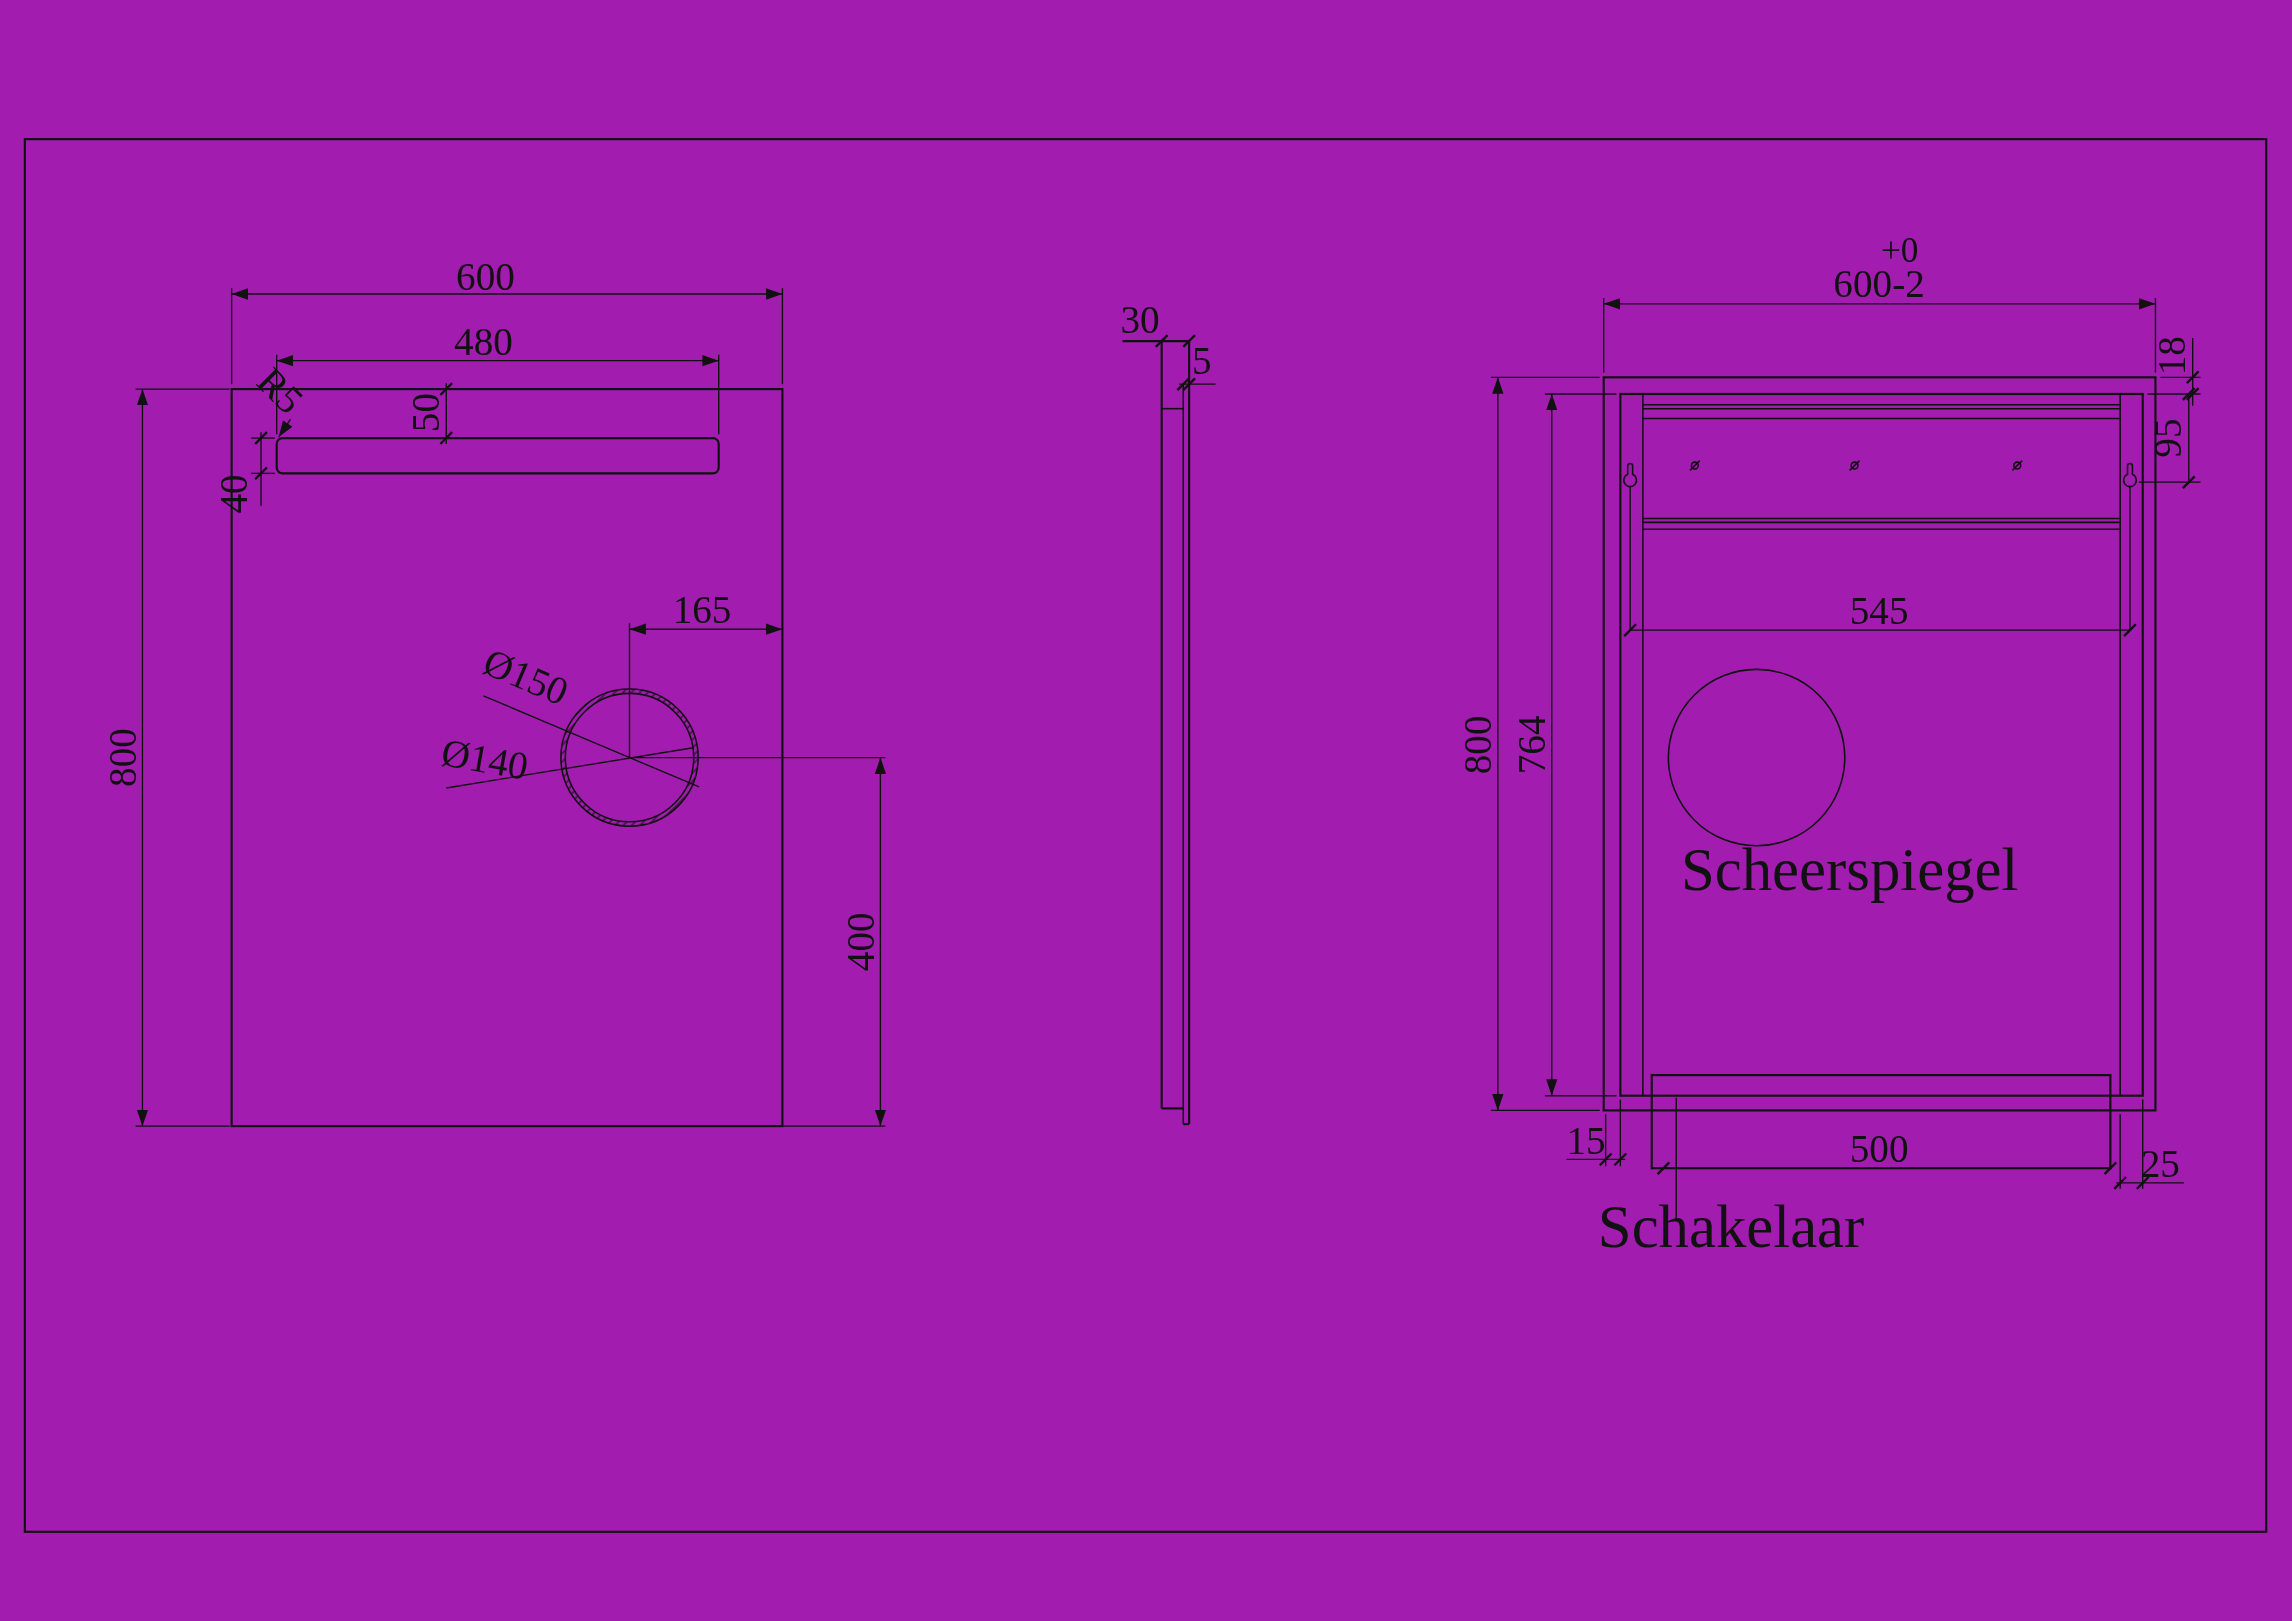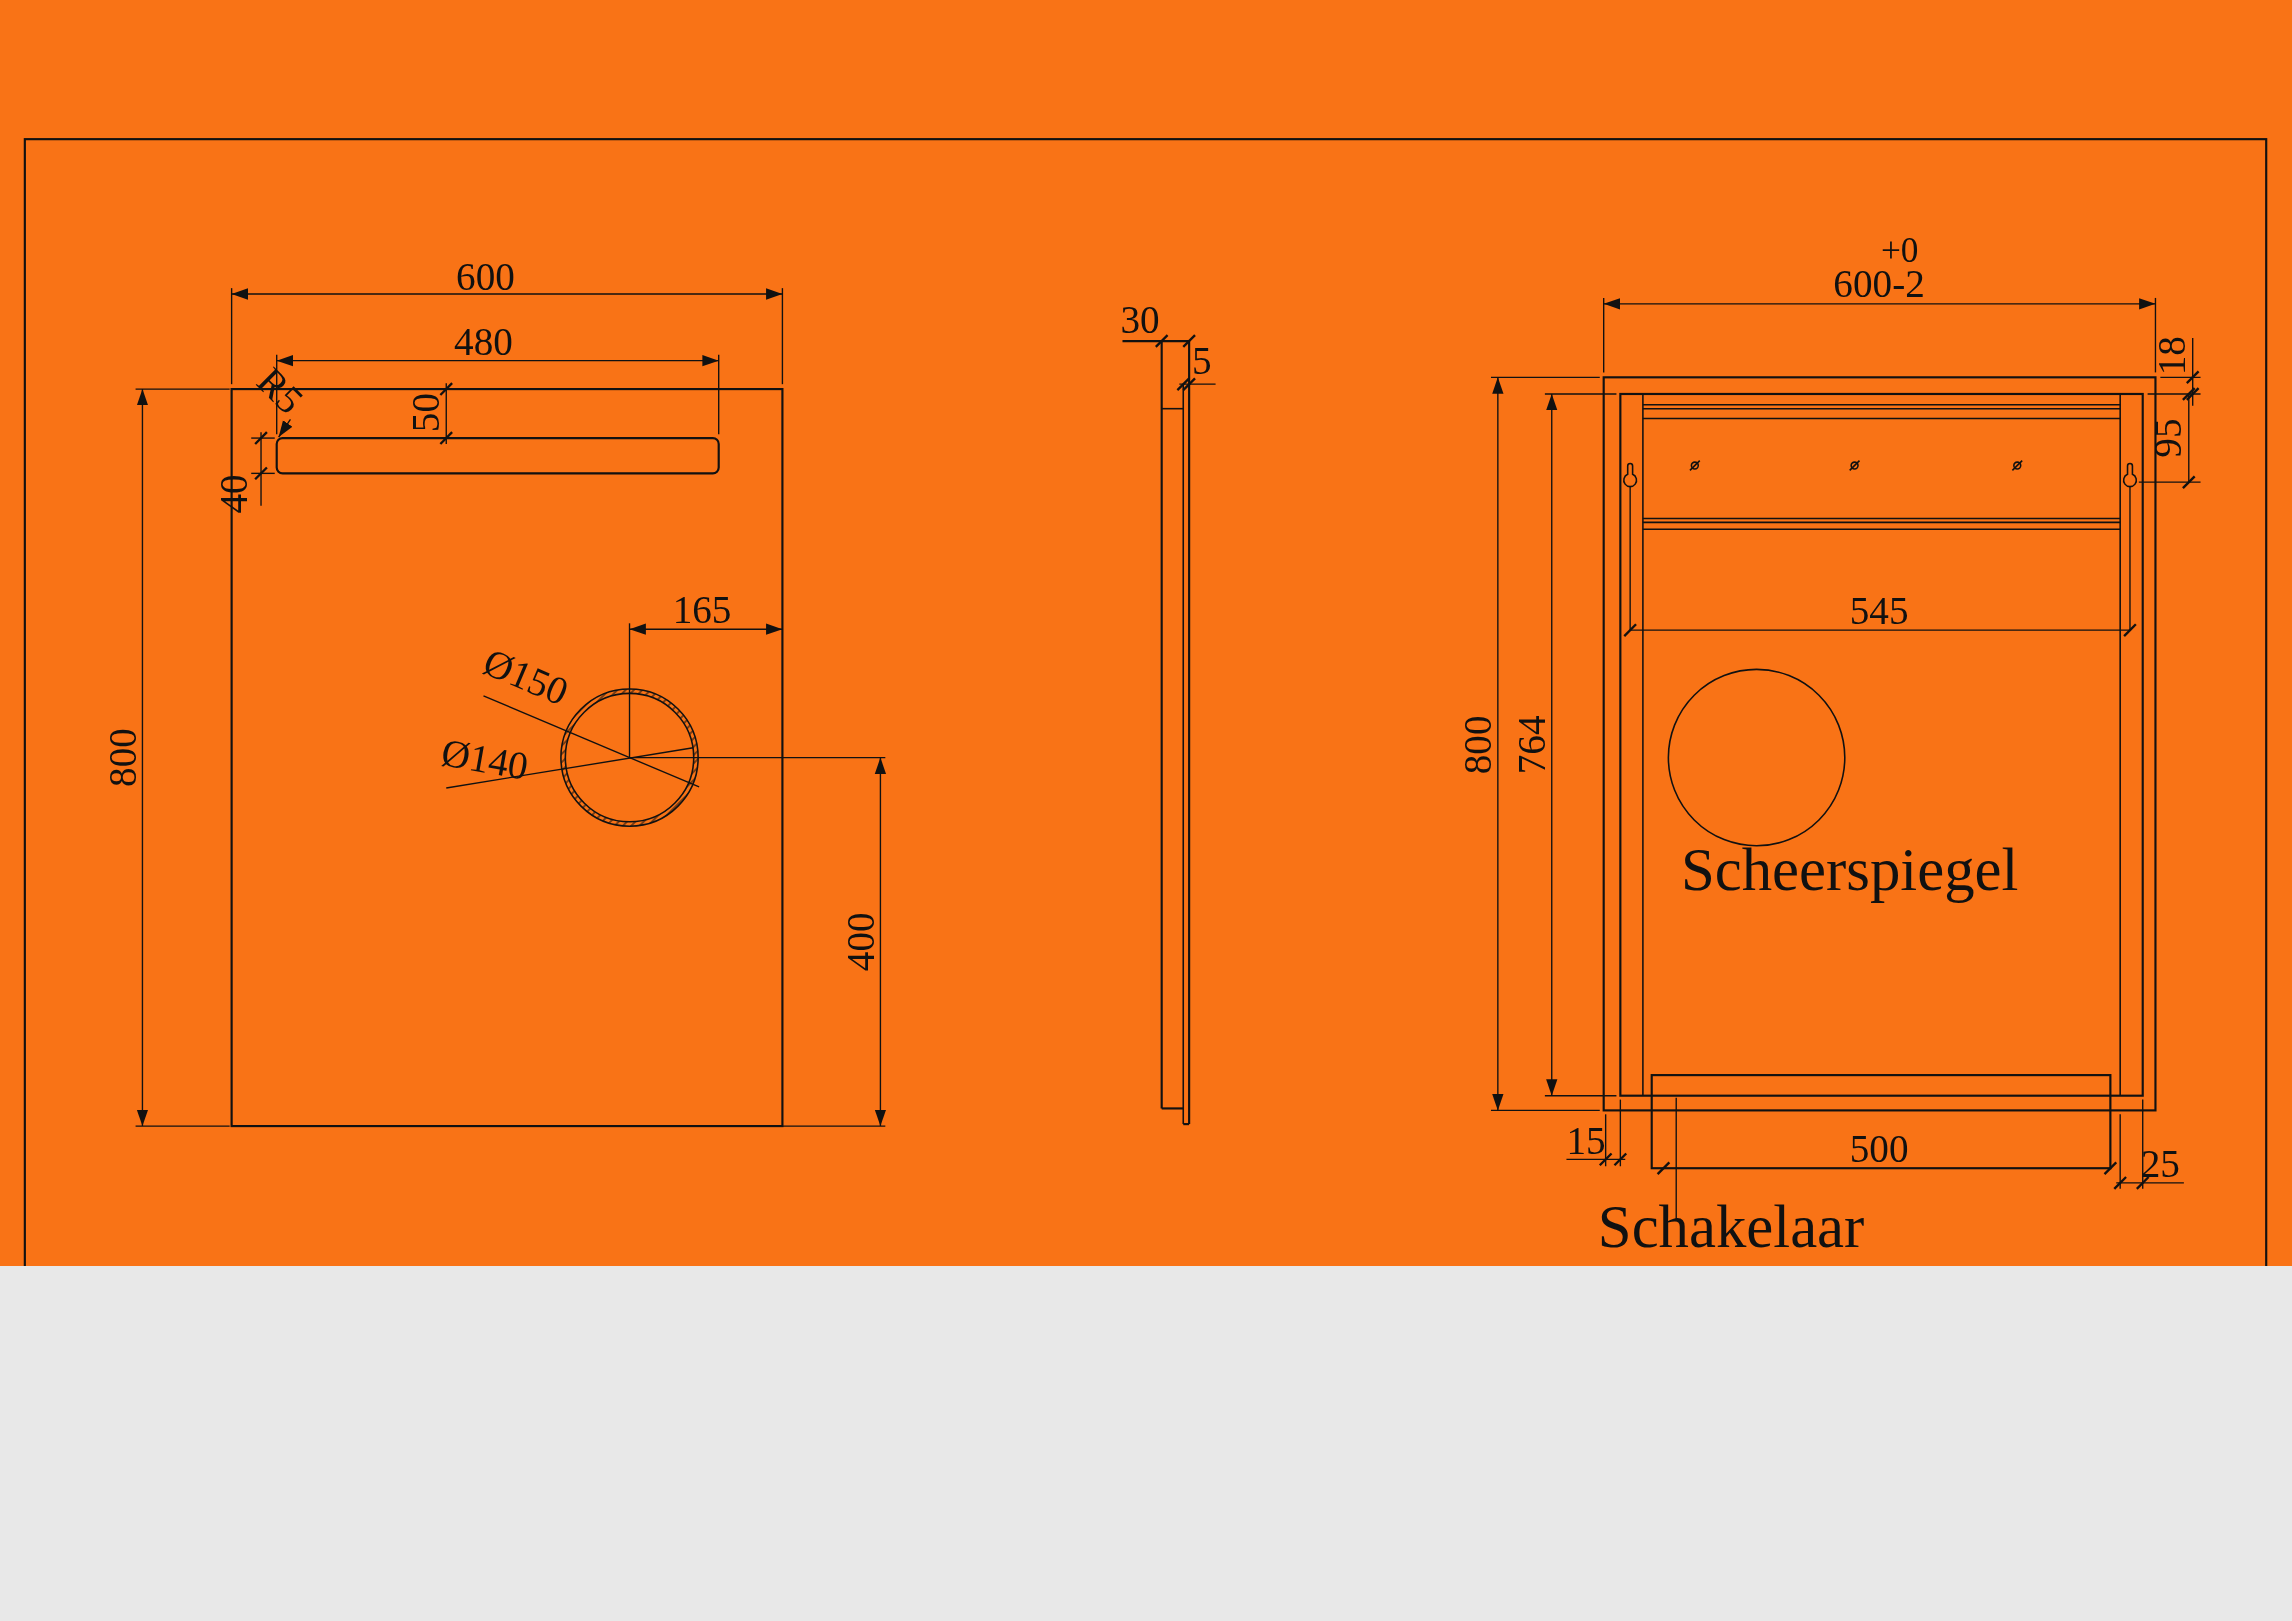--- a/index.html
+++ b/index.html
@@ -1,16 +1,16 @@
 <!DOCTYPE html>
 <html><head>
 <meta charset="utf-8">
 <style>
   html,body{margin:0;padding:0;background:#e8e8e8;}
-  #stage{position:relative;width:2293px;height:1266px;background:#f97316;overflow:hidden;}
+  #stage{position:relative;width:2293px;height:1621px;background:#a21caf;overflow:hidden;}
   svg{position:absolute;left:0;top:0;}
   svg text{font-family:"Liberation Serif","DejaVu Serif",serif;fill:#111;}
   .txt{font-size:40px;}
   .sm{font-size:36px;}
   .big{font-size:62px;}
   .ol{stroke:#111;stroke-width:2.2;fill:none;stroke-linecap:butt;}
   .thin{stroke:#111;stroke-width:1.6;fill:none;}
   .dl{stroke:#111;stroke-width:1.4;fill:none;}
   .tick{stroke:#111;stroke-width:2.4;}
 </style>

